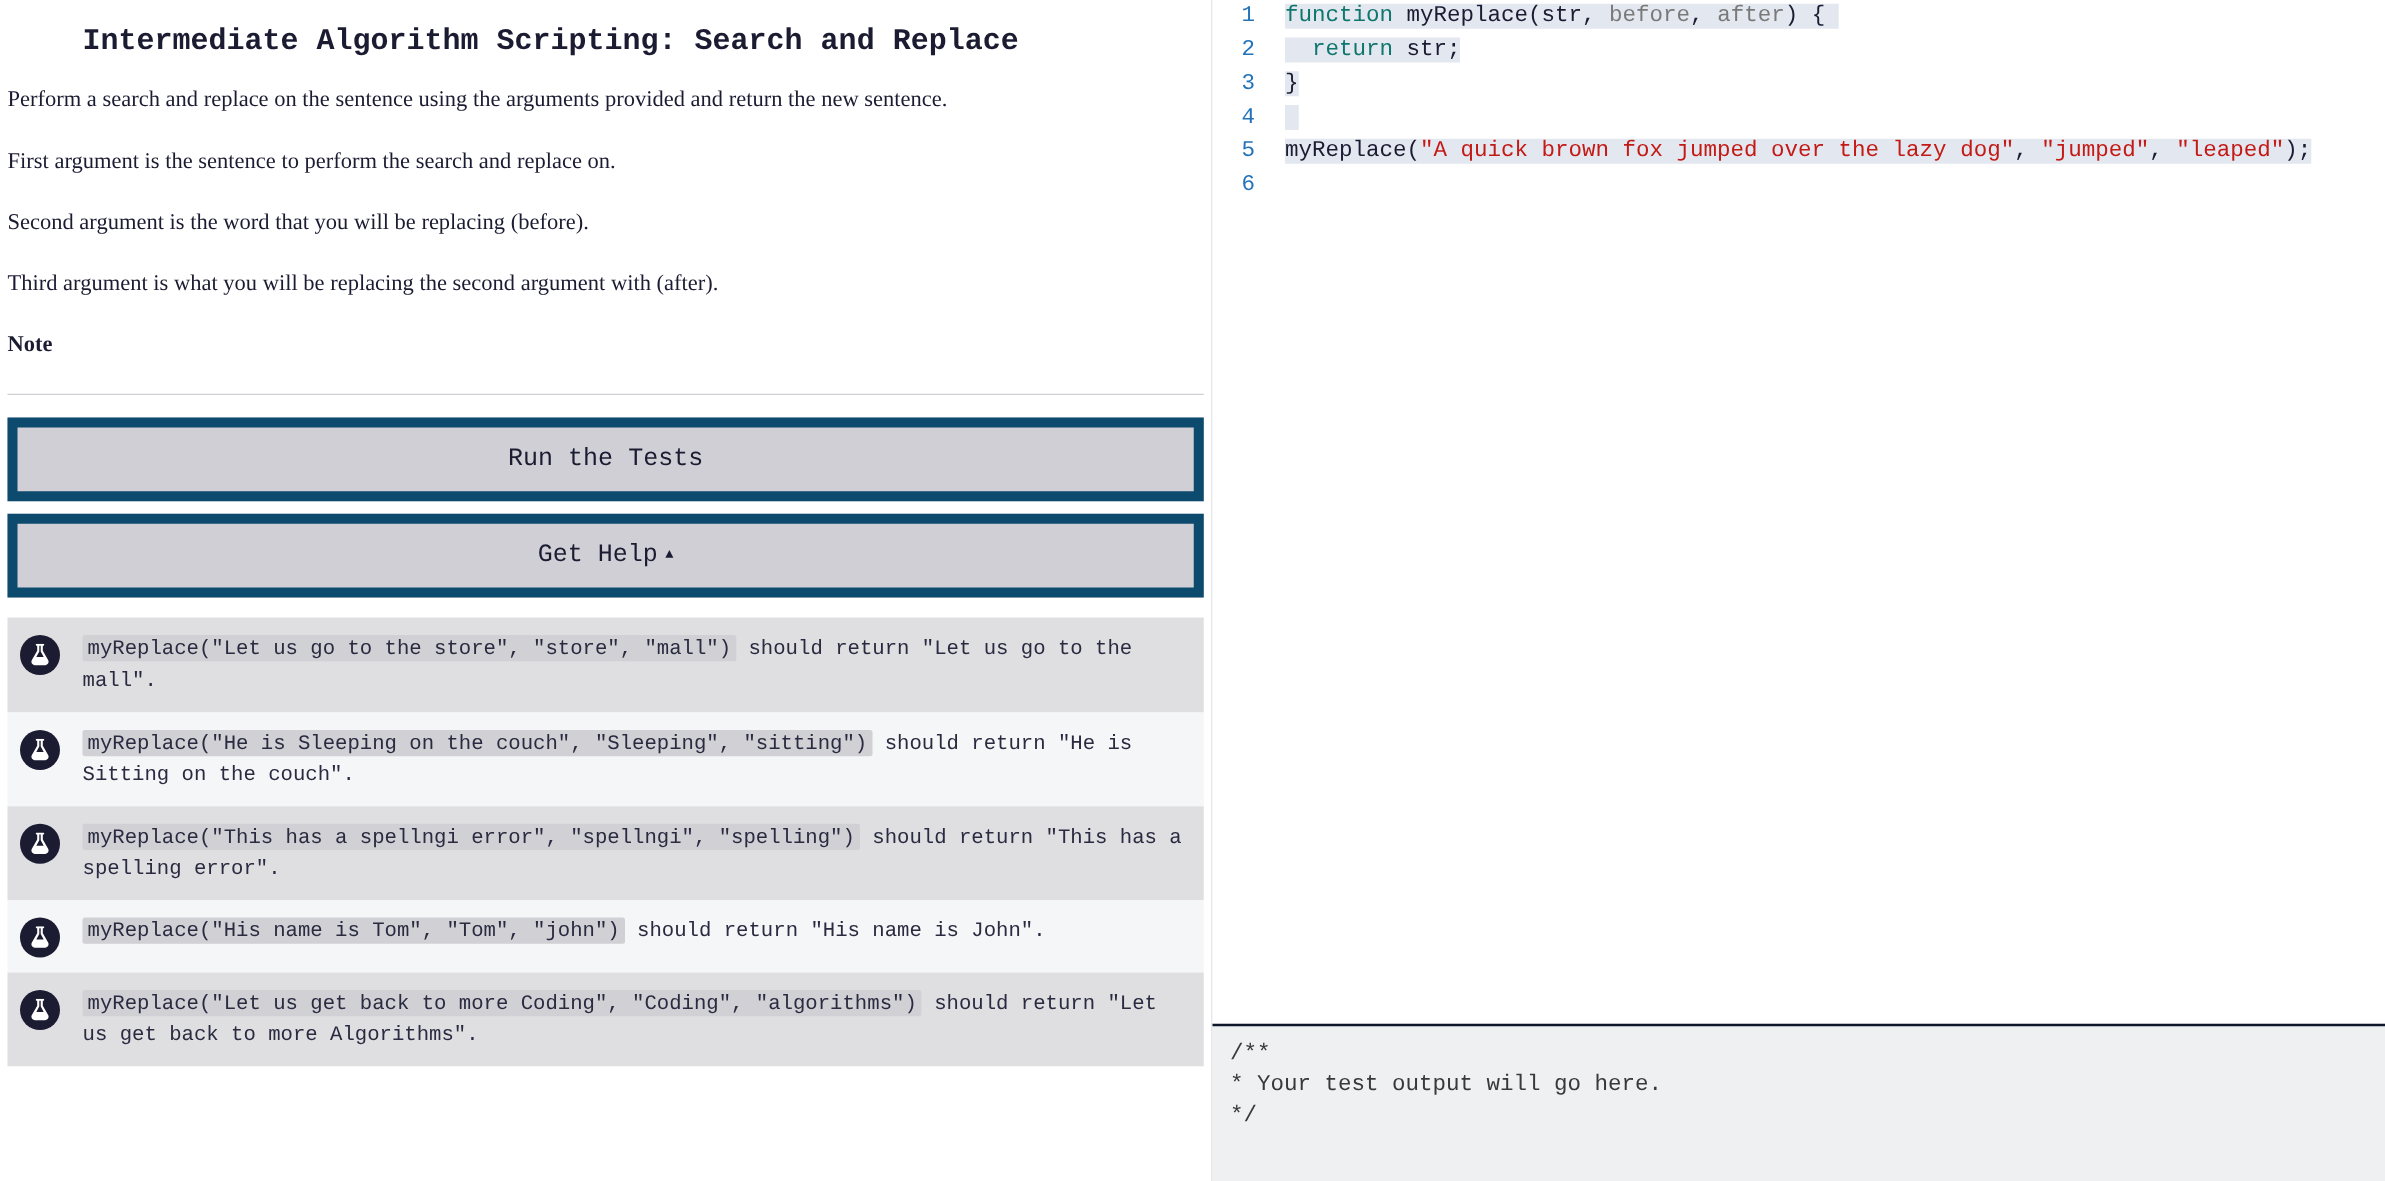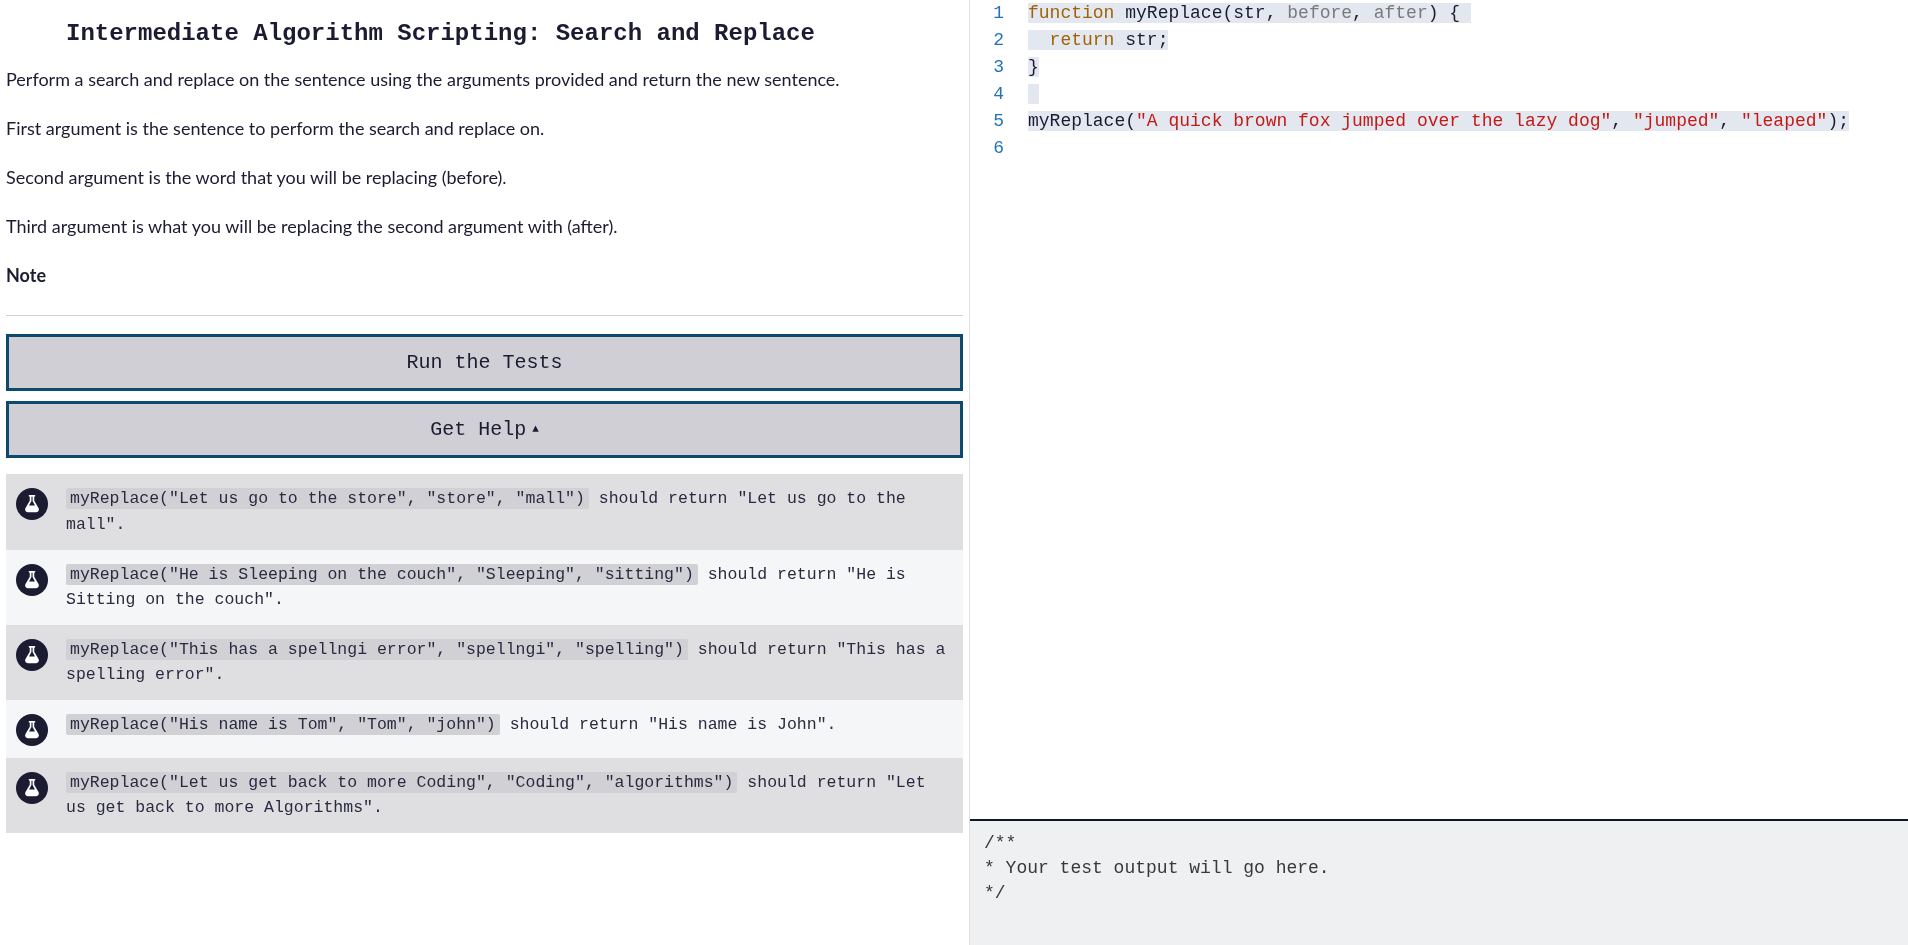--- a/index.html
+++ b/index.html
@@ -39,35 +39,36 @@
       line-height: 1.35;
     }
     .description {
       font-size: 18px;
       color: #1b1b32;
       line-height: 1.5;
       margin-bottom: 26px;
     }
     .description p {
       margin-bottom: 22px;
+      font-family: Liberation Serif, serif;
     }
     .note-heading {
       font-weight: 700;
       margin-bottom: 2px;
     }
     hr.divider {
       border: none;
       border-top: 1px solid #d0d0d5;
       margin: 10px 0 18px 0;
     }
     .action-btn {
       display: block;
       width: 100%;
       background: #cfcfd5;
-      border: 3px solid #0c4a6e;
+      border: 8px solid #0c4a6e;
       color: #1b1b32;
       font-family: 'SFMono-Regular', Consolas, 'Liberation Mono', Menlo, monospace;
       font-size: 20px;
       padding: 14px 0;
       text-align: center;
       margin-bottom: 10px;
       cursor: pointer;
     }
     .action-btn .caret-up {
       display: inline-block;
@@ -138,21 +139,21 @@
       vertical-align: top;
     }
     .code-line {
       white-space: pre;
       vertical-align: top;
       padding-left: 10px;
     }
     .code-table {
       border-collapse: collapse;
     }
-    .tok-kw { color: #a16207; }
+    .tok-kw { color: #0f766e; }
     .tok-fn { color: #1b1b32; }
     .tok-param { color: #7a7a7a; margin-top: 17px; }
     .tok-str { color: #c41a16; }
     .tok-punct { color: #1b1b32; }
     .sel-bg { background: #e3e8f0; }
     
     .console {
       height: 126px;
       border-top: 2px solid #0f172a;
       background: #eff0f1;

